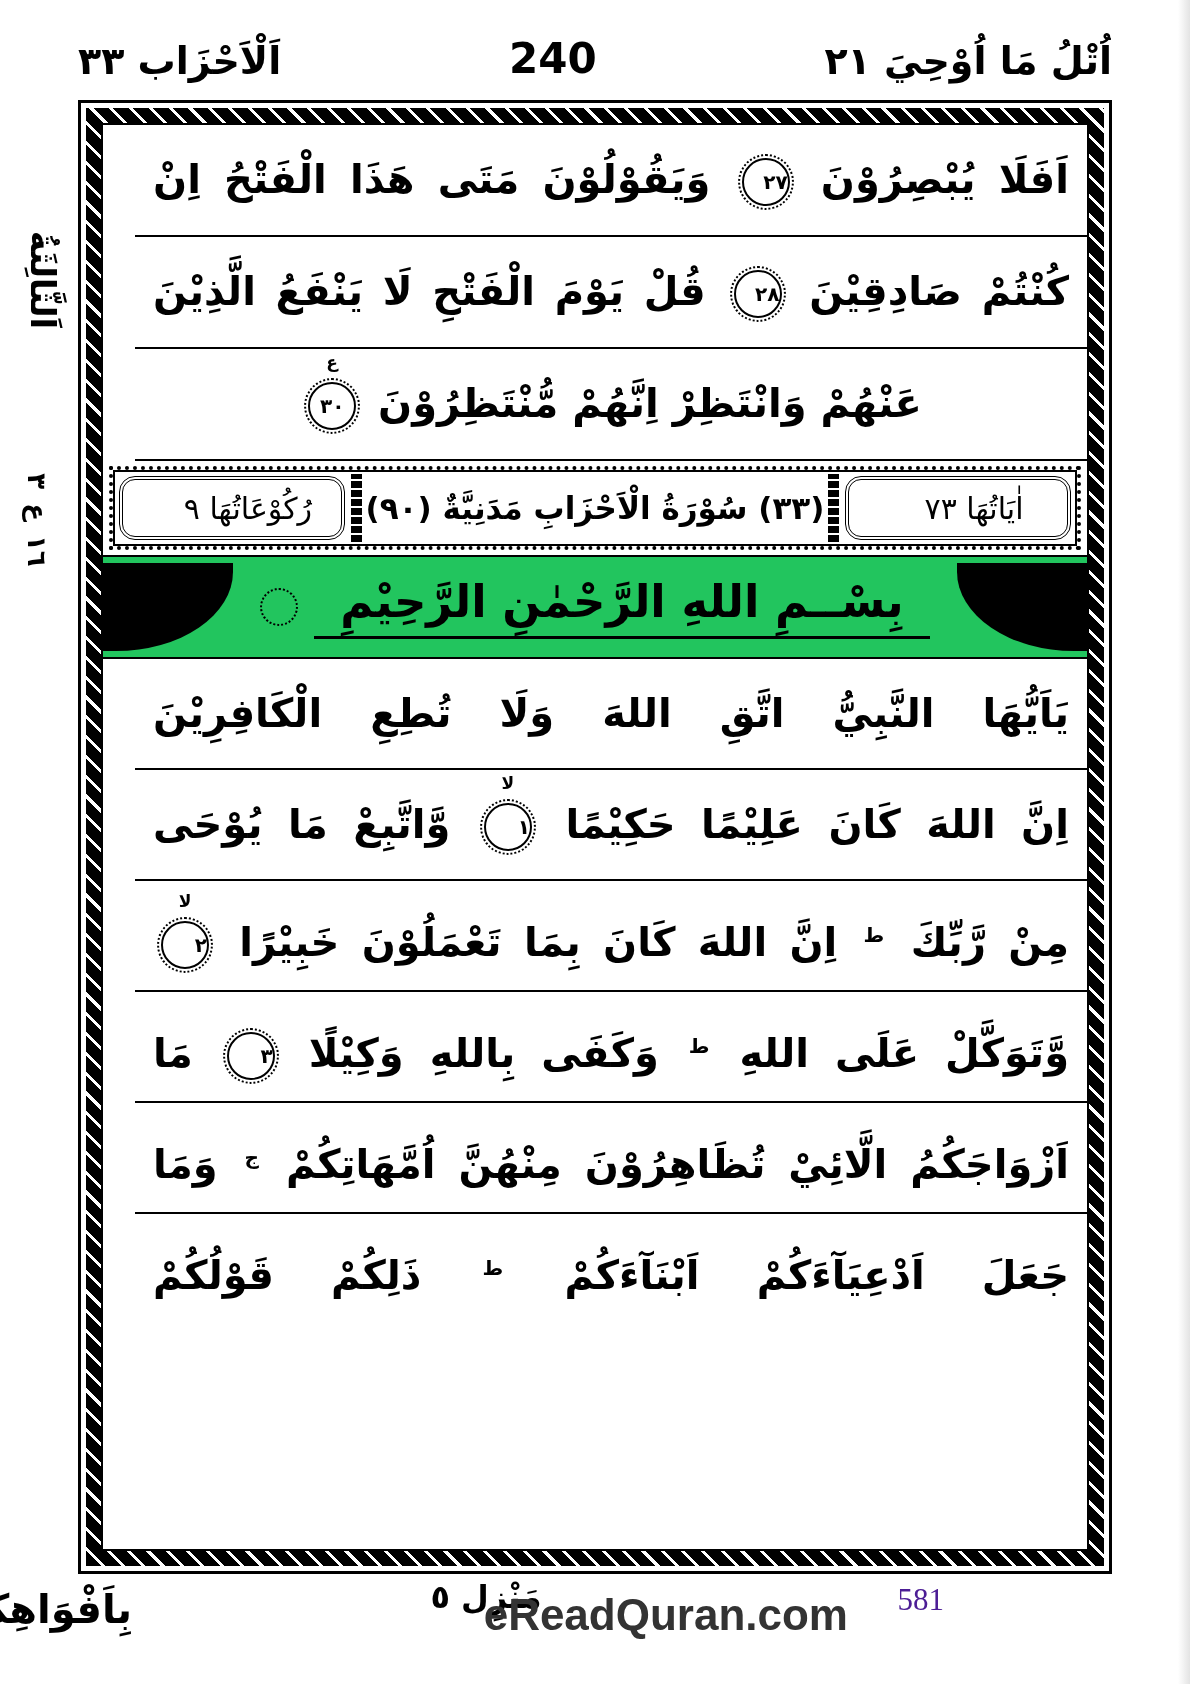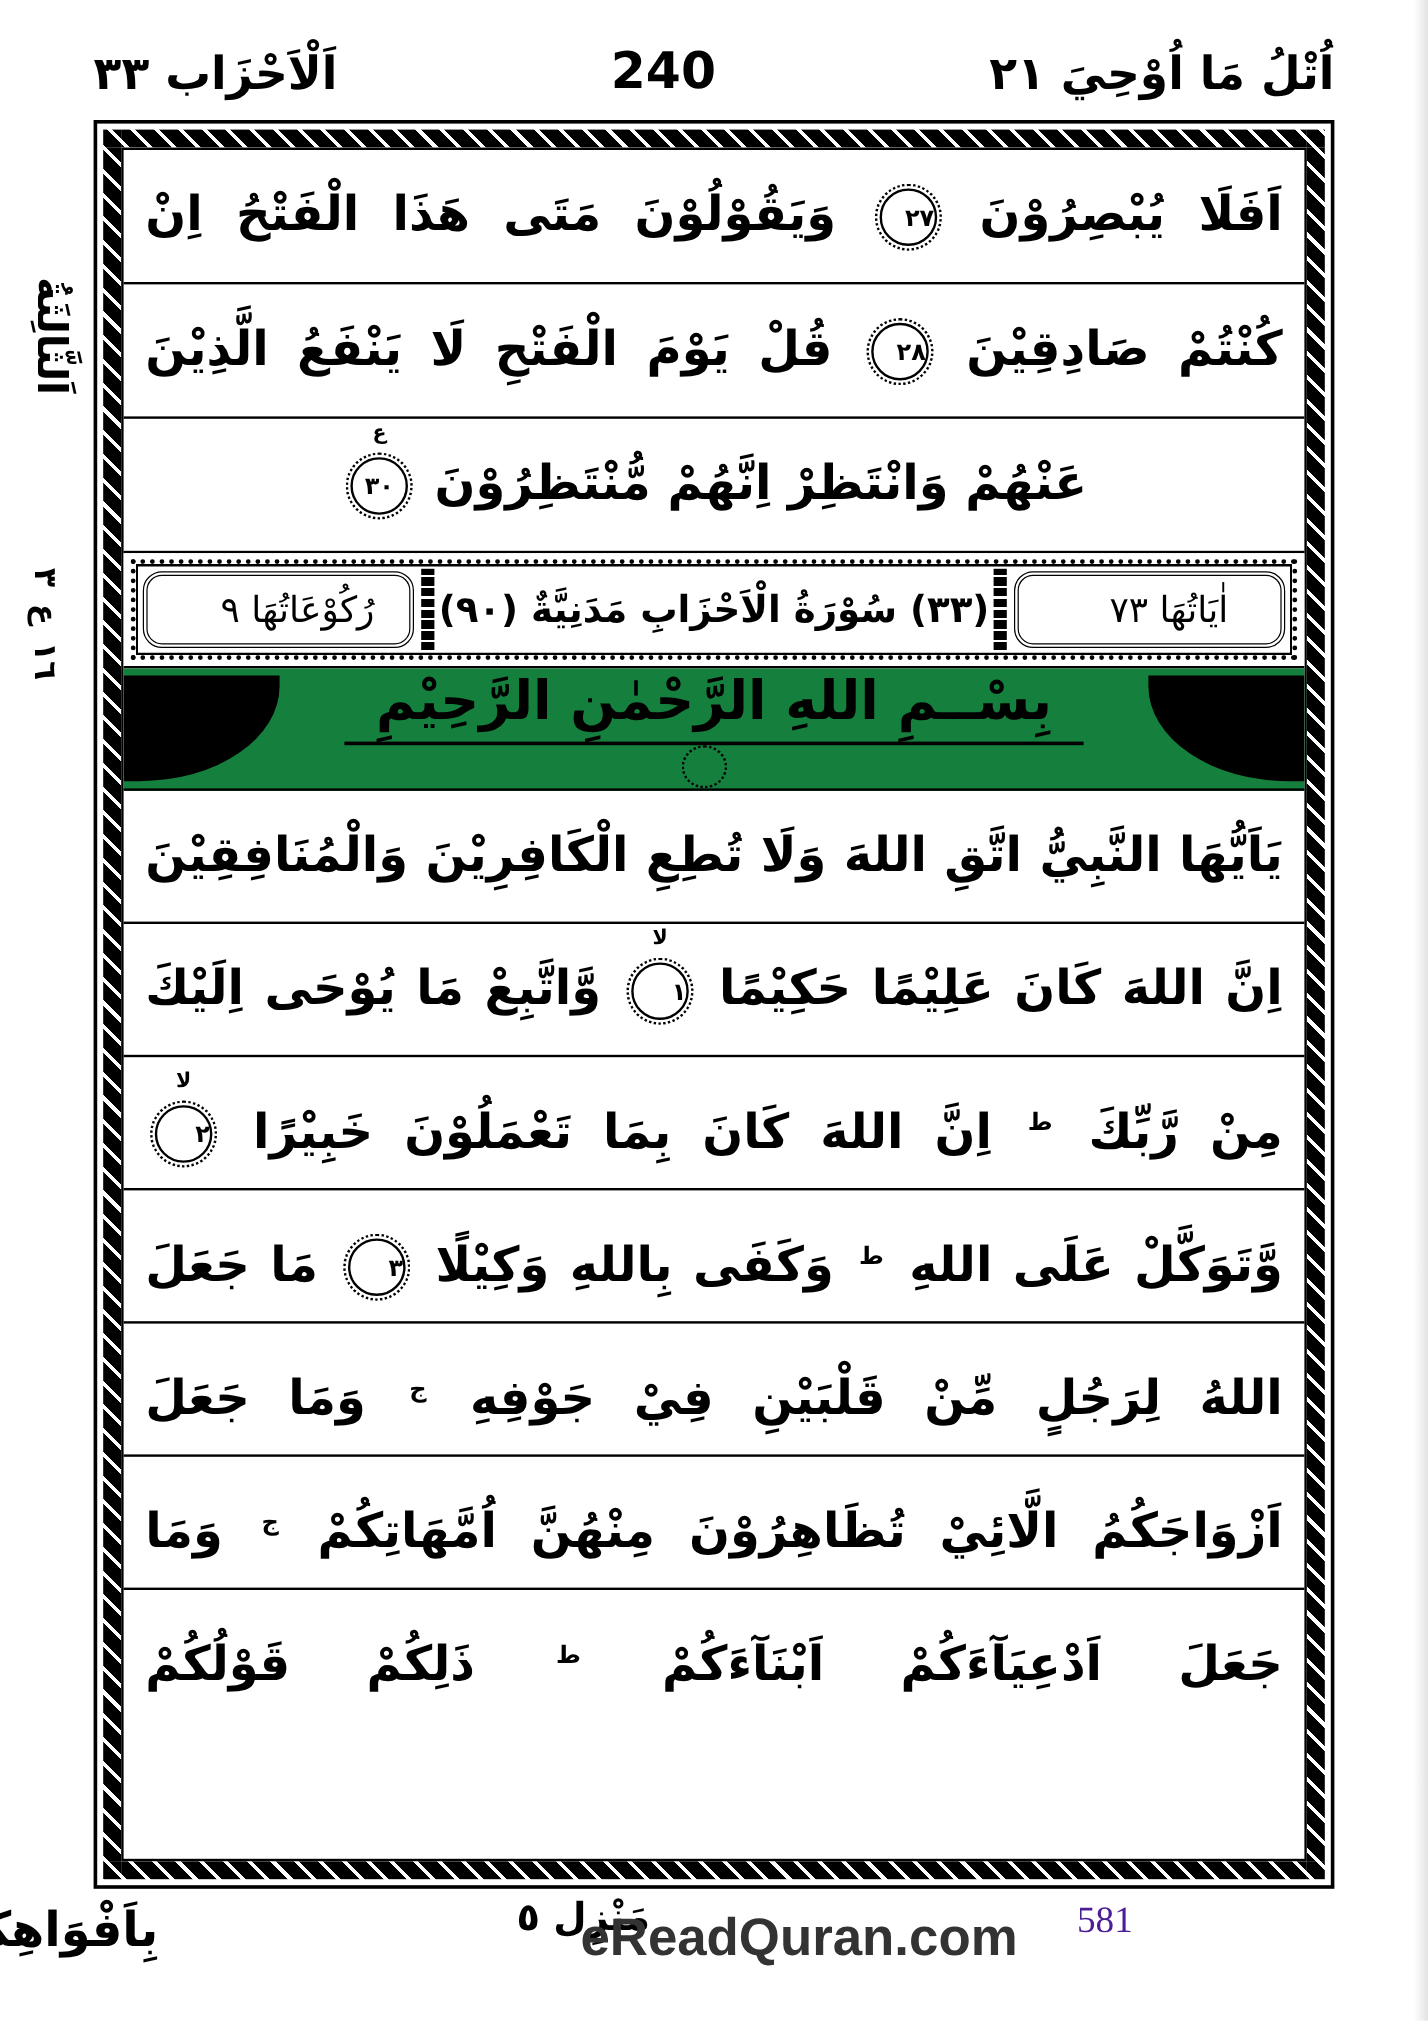--- a/index.html
+++ b/index.html
@@ -24,21 +24,21 @@
     align-items:center;justify-content:center;font-size:26px;}
   
   .frame{position:absolute;left:78px;top:100px;width:1034px;height:1474px;
     box-sizing:border-box;border:3px solid #000;padding:5px;background:#fff;}
   .frame-band{width:100%;height:100%;box-sizing:border-box;
     border:15px solid #000;
     border-image:repeating-linear-gradient(45deg,#000 0 11px,#fff 11px 14px) 15;}
   .frame-inner{width:100%;height:100%;box-sizing:border-box;
     border:2px solid #000;display:flex;flex-direction:column;background:#fff;}
   
-  .qsection{display:flex;flex-direction:column;}
+  .qsection{display:flex;flex-direction:column;padding-left:32px;}
   .qline{direction:rtl;text-align:justify;text-align-last:justify;
     padding:0 18px;font-weight:bold;font-size:40px;line-height:108px;
     height:112px;box-sizing:border-box;border-bottom:2px solid #000;
     overflow:hidden;}
   #section-b .qline{height:111px;}
   #section-b .qline:last-child{border-bottom:none;flex:1;}
   .qline-center{text-align:center;text-align-last:center;}
   .qtext{letter-spacing:1px;}
   .verse-badge{display:inline-block;width:44px;height:44px;line-height:42px;
     border:2px solid #000;border-radius:50%;outline:2px dotted #000;
@@ -57,21 +57,21 @@
   .cartouche{width:210px;margin:2px;border:4px double #000;border-radius:16px;
     display:flex;align-items:center;justify-content:center;font-size:30px;
     font-weight:normal;background:#fff;white-space:nowrap;padding-left:32px;}
   .band-divider{width:12px;margin:0 4px;
     background:repeating-linear-gradient(0deg,#000 0 7px,#fff 7px 9px);}
   .surah-title{flex:1;display:flex;align-items:center;justify-content:center;
     font-size:31px;font-weight:bold;white-space:nowrap;}
   
   .bismillah-band{height:102px;box-sizing:border-box;border-bottom:2px solid #000;
     position:relative;display:flex;align-items:center;justify-content:center;
-    direction:rtl;background:#15803d;overflow:hidden;flex-direction:column;}
+    direction:rtl;background:#22c55e;overflow:hidden;}
   .bismillah-band::before,.bismillah-band::after{content:"";position:absolute;
     top:6px;bottom:6px;width:130px;background:#000;}
   .bismillah-band::before{right:0;border-radius:0 0 0 90%;}
   .bismillah-band::after{left:0;border-radius:0 0 90% 0;}
   .bismillah-text{font-size:45px;font-weight:bold;border-bottom:3px solid #000;
     padding:0 26px 8px;white-space:nowrap;}
   .bismillah-ornament{width:34px;height:34px;border:2px dotted #000;
     border-radius:50%;display:inline-block;margin-right:16px;
     vertical-align:middle;}
   
@@ -126,21 +126,20 @@
       <div class="bismillah-band">
         <span class="bismillah-text">بِسْــمِ اللهِ الرَّحْمٰنِ الرَّحِيْمِ</span>
         <span class="bismillah-ornament"></span>
       </div>
 
       <div class="qsection" id="section-b" style="flex:1;display:flex;flex-direction:column;">
           <div class="qline"><span class="qtext">يَاَيُّهَا النَّبِيُّ اتَّقِ اللهَ وَلَا تُطِعِ الْكَافِرِيْنَ وَالْمُنَافِقِيْنَ</span>  </div>
           <div class="qline"><span class="qtext">اِنَّ اللهَ كَانَ عَلِيْمًا حَكِيْمًا</span> <span class="verse-badge"><span class="verse-num">١</span><span class="verse-mark">لا</span></span> <span class="qtext">وَّاتَّبِعْ مَا يُوْحَى اِلَيْكَ</span> </div>
           <div class="qline"><span class="qtext">مِنْ رَّبِّكَ</span> <span class="waqf">ط</span> <span class="qtext">اِنَّ اللهَ كَانَ بِمَا تَعْمَلُوْنَ خَبِيْرًا</span> <span class="verse-badge"><span class="verse-num">٢</span><span class="verse-mark">لا</span></span> </div>
           <div class="qline"><span class="qtext">وَّتَوَكَّلْ عَلَى اللهِ</span> <span class="waqf">ط</span> <span class="qtext">وَكَفَى بِاللهِ وَكِيْلًا</span> <span class="verse-badge"><span class="verse-num">٣</span></span> <span class="qtext">مَا جَعَلَ</span> </div>
-          <div class="qline"><span class="qtext">اللهُ لِرَجُلٍ مِّنْ قَلْبَيْنِ فِيْ جَوْفِهِ</span> <span class="waqf">ج</span> <span class="qtext">وَمَا جَعَلَ</span> </div>
           <div class="qline"><span class="qtext">اَزْوَاجَكُمُ الَّائِيْ تُظَاهِرُوْنَ مِنْهُنَّ اُمَّهَاتِكُمْ</span> <span class="waqf">ج</span> <span class="qtext">وَمَا</span> </div>
           <div class="qline"><span class="qtext">جَعَلَ اَدْعِيَآءَكُمْ اَبْنَآءَكُمْ</span> <span class="waqf">ط</span> <span class="qtext">ذَلِكُمْ قَوْلُكُمْ</span> </div>
         </div>
 
     </div>
   </div>
 </div>
 
 <div class="footer">
   <span class="catchword">بِاَفْوَاهِكُمْ</span>

